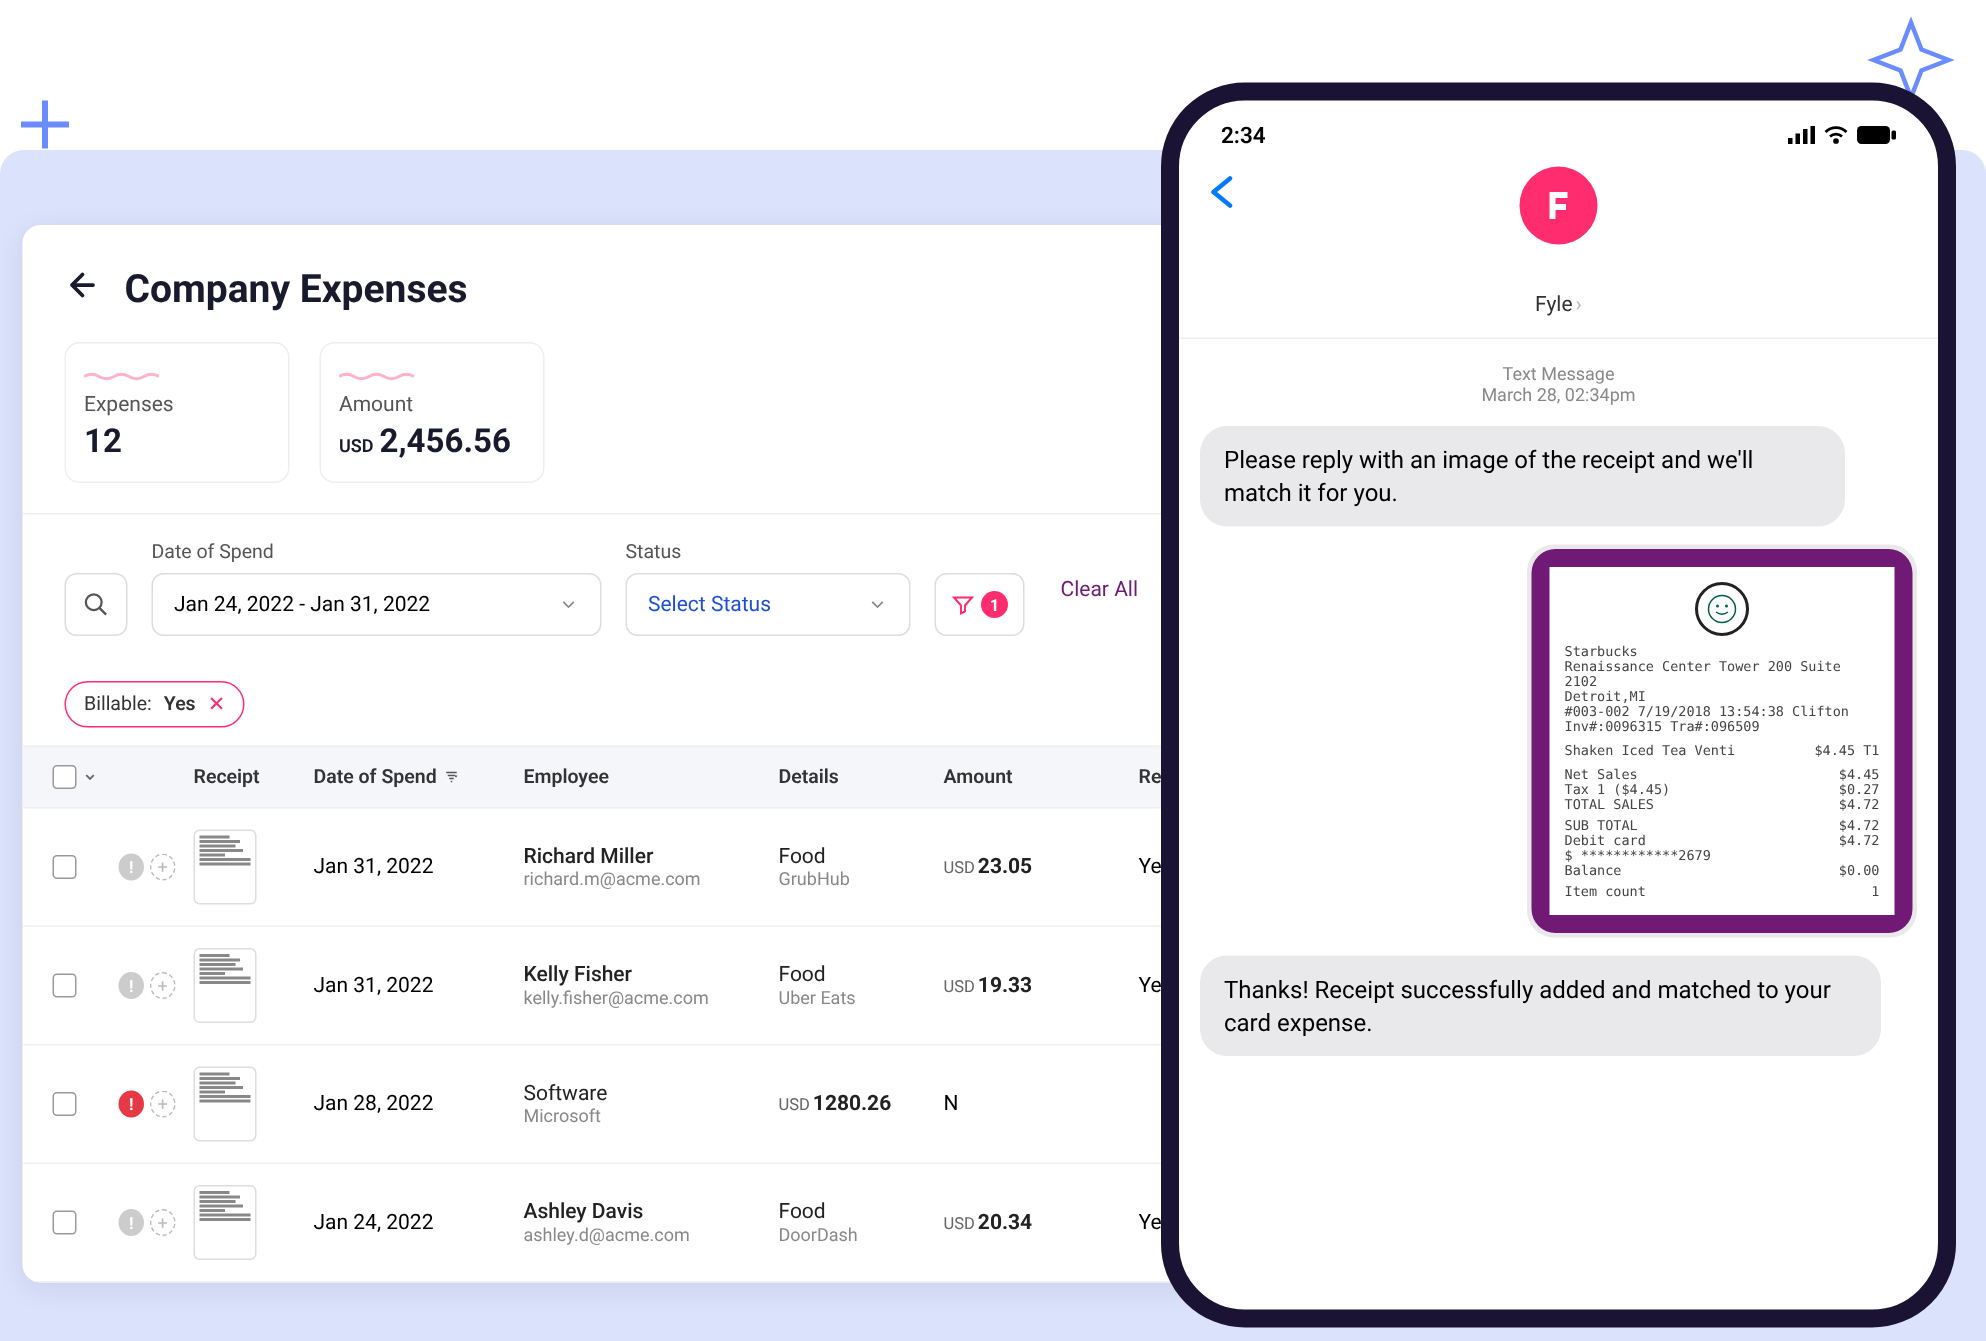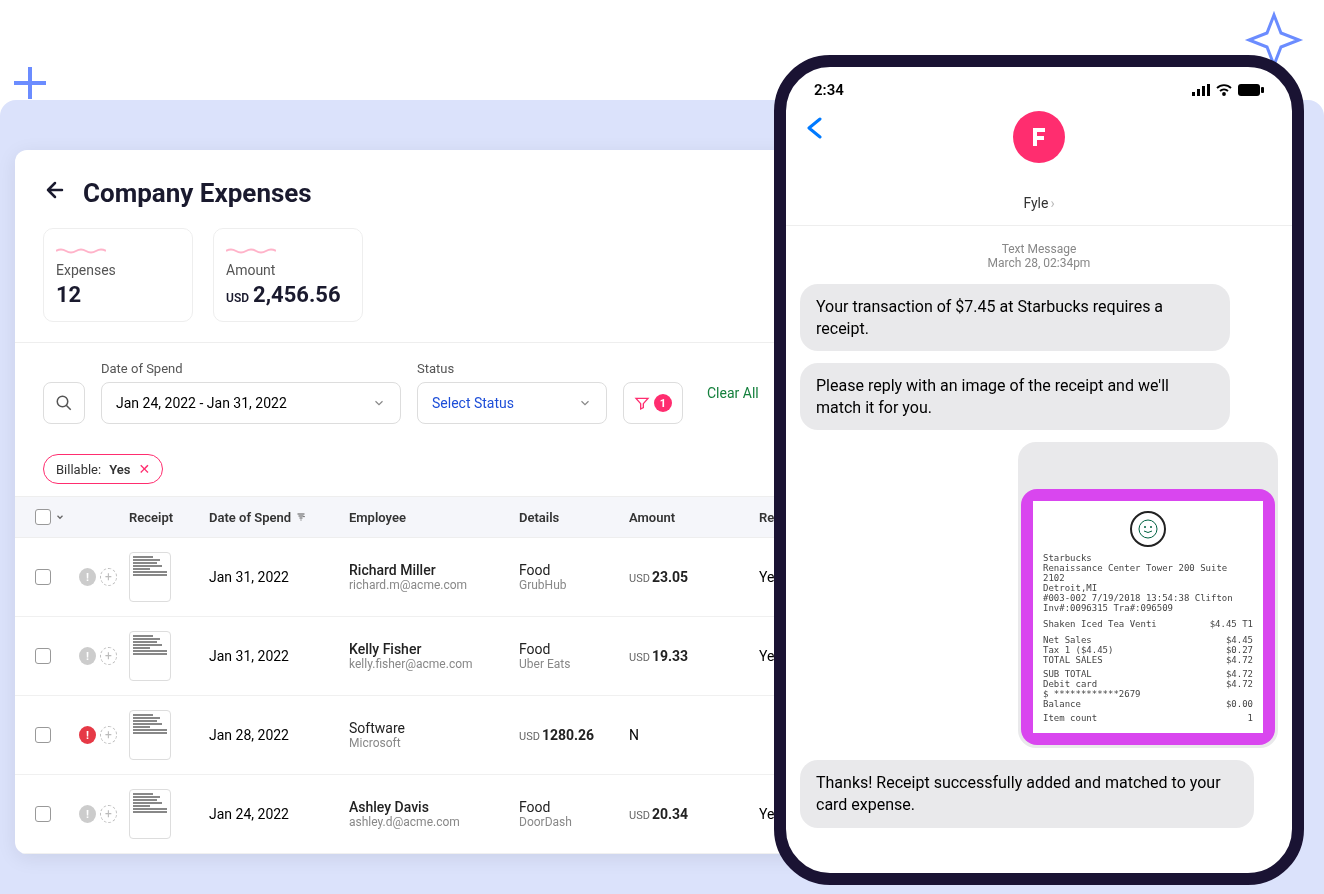--- a/index.html
+++ b/index.html
@@ -105,21 +105,21 @@
   height: 42px; width: 60px;
   border: 1px solid #ddd; border-radius: 8px;
   display: flex; align-items: center; justify-content: center; gap: 4px;
   background: #fff; cursor: pointer;
 }
 .badge {
   background: #ff2d6f; color: #fff; border-radius: 50%;
   width: 18px; height: 18px; font-size: 11px; font-weight: 700;
   display: flex; align-items: center; justify-content: center;
 }
-.clear-link { color: #15803d; font-size: 14px; cursor: pointer; align-self: center; padding-left: 8px; text-align: right; }
+.clear-link { color: #701a75; font-size: 14px; cursor: pointer; align-self: center; padding-left: 8px; text-align: right; }
 .chip-row { padding: 12px 28px; }
 .chip {
   display: inline-flex; align-items: center; gap: 8px;
   border: 1.5px solid #ff2d6f; border-radius: 999px;
   padding: 6px 12px; font-size: 13px; color: #333;
 }
 .chip-remove { color: #ff2d6f; cursor: pointer; font-size: 14px; }
 .table { width: 100%; }
 .thead {
   display: grid;
@@ -223,24 +223,23 @@
   line-height: 1.35;
 }
 .receipt-attach {
   align-self: flex-end;
   background: #e9e9eb;
   border-radius: 18px;
   padding: 3px;
   max-width: 260px;
 }
 .receipt-img {
-  background: #d946ef;
+  background: #701a75;
   border-radius: 16px;
   padding: 12px;
-  margin-top: 44px;
 }
 .receipt-paper {
   background: #fff;
   padding: 10px 10px;
   font-size: 9px;
   color: #444;
   font-family: monospace;
 }
 .receipt-logo {
   width: 36px; height: 36px; border: 2px solid #222; border-radius: 50%;
@@ -512,21 +511,20 @@
     </div>
     <div class="contact-name">
       <span>Fyle</span><span class="chev-r">›</span>
     </div>
   </div>
   <div class="msg-meta">
     <div>Text Message</div>
     <div>March 28, 02:34pm</div>
   </div>
   <div class="msg-body">
-    <div class="bubble">Your transaction of $7.45 at Starbucks requires a receipt.</div>
     <div class="bubble">Please reply with an image of the receipt and we'll match it for you.</div>
     <div class="receipt-attach">
       <div class="receipt-img">
         <div class="receipt-paper">
           <div class="receipt-logo">
             <svg width="22" height="22" viewBox="0 0 22 22">
                 <circle cx="11" cy="11" r="9" stroke="#006241" stroke-width="1" fill="none"></circle>
                 <circle cx="8" cy="9" r="1" fill="#006241"></circle>
                 <circle cx="14" cy="9" r="1" fill="#006241"></circle>
                 <path d="M7 13q4 3 8 0" stroke="#006241" fill="none"></path>

